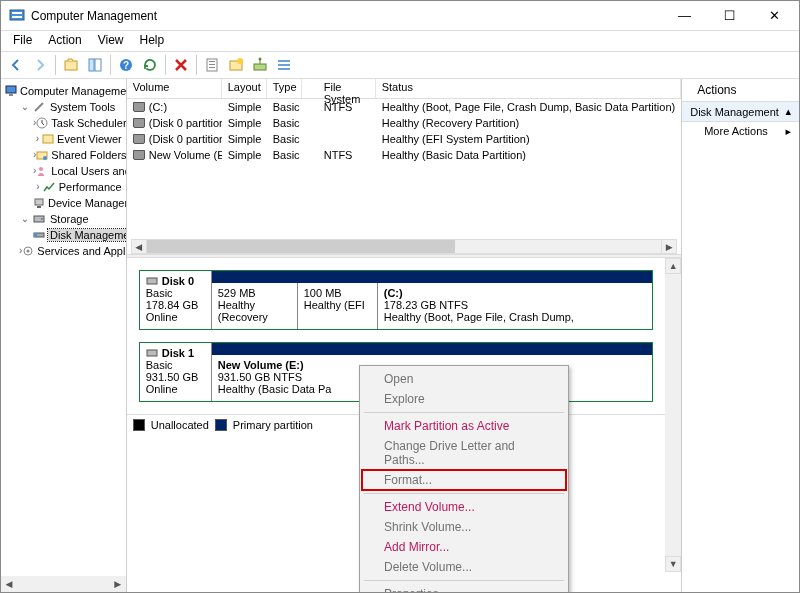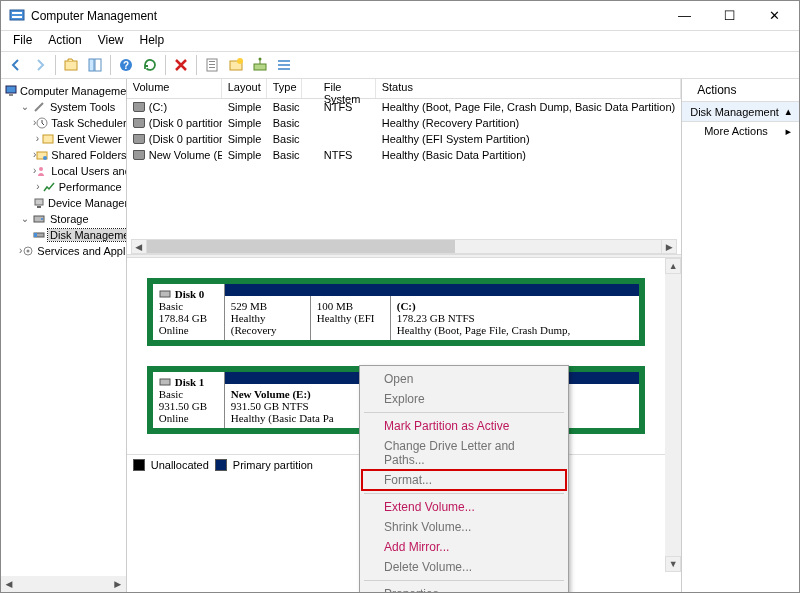--- a/index.html
+++ b/index.html
@@ -55,21 +55,21 @@
   .vol-hscroll { position: absolute; bottom: 0; left: 4px; right: 4px; height: 15px; display: flex; }
   .vol-hscroll .sb-arrow { width: 16px; background:#f0f0f0; display:flex;align-items:center;justify-content:center;font-size:9px;color:#555; border:1px solid #ddd;}
   .vol-hscroll .sb-track { flex:1; background:#f0f0f0; border-top:1px solid #ddd; border-bottom:1px solid #ddd; position:relative; }
   .vol-hscroll .sb-thumb { position:absolute; left:0; top:0; bottom:0; width:60%; background:#cdcdcd; }
 
   
   .hsplit { height: 4px; background: #f0f0f0; border-top: 1px solid #ddd; border-bottom: 1px solid #ddd; cursor: row-resize; }
 
   
   .disk-pane { flex: 1; overflow: hidden; position: relative; padding-right: 16px; }
-  .disk-block { display: flex; border: 6px solid #15803d; margin: 20px; min-height: 60px; font-family: Liberation Serif, serif; }
+  .disk-block { display: flex; border: 1px solid #15803d; margin: 12px; min-height: 60px; }
   .disk-info { width: 72px; border-right: 1px solid #888; padding: 4px 6px; background: #fff; display:flex; flex-direction:column; }
   .disk-info .dname { font-weight: bold; display:flex; align-items:center; gap:4px; }
   .disk-parts { flex: 1; display: flex; flex-direction: column; }
   .part-strip { height: 12px; background: #002366; }
   .part-row { flex: 1; display: flex; }
   .part { border-left: 1px solid #888; padding: 4px 6px; font-size: 11px; display:flex; flex-direction:column; }
   .part:first-child { border-left: none; }
   .legend { display: flex; align-items: center; gap: 6px; padding: 4px 6px; border-top: 1px solid #ddd; }
   .legend-sw { width: 12px; height: 12px; border: 1px solid #555; }
   .disk-vscroll { position:absolute; right:0; top:0; bottom:20px; width:16px; background:#f0f0f0; display:flex; flex-direction:column; }

